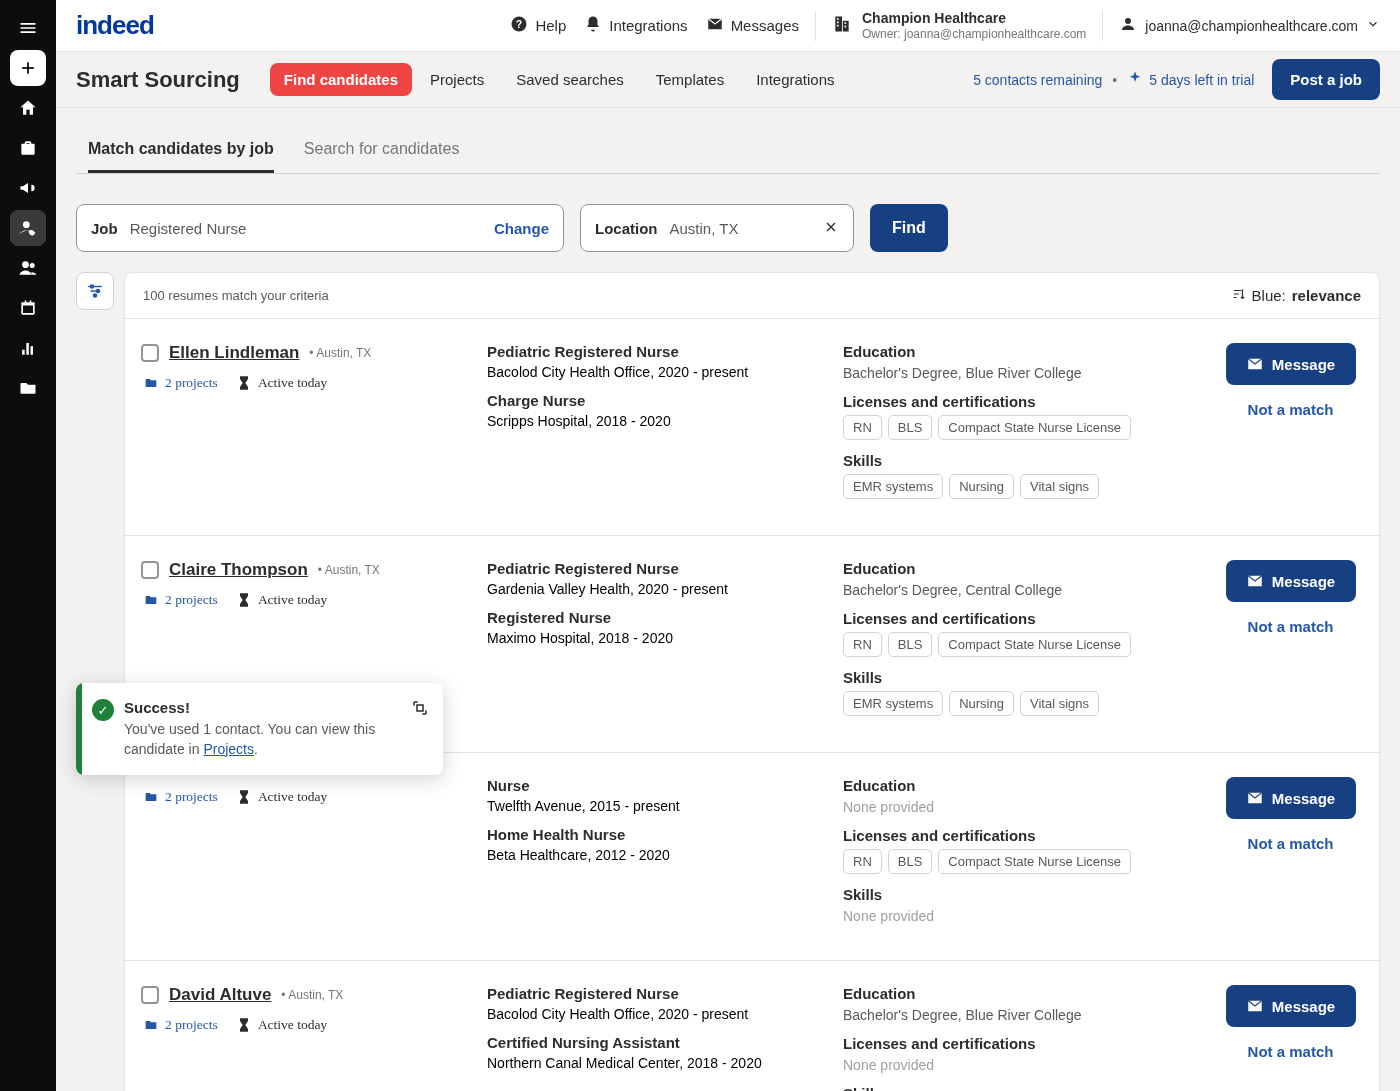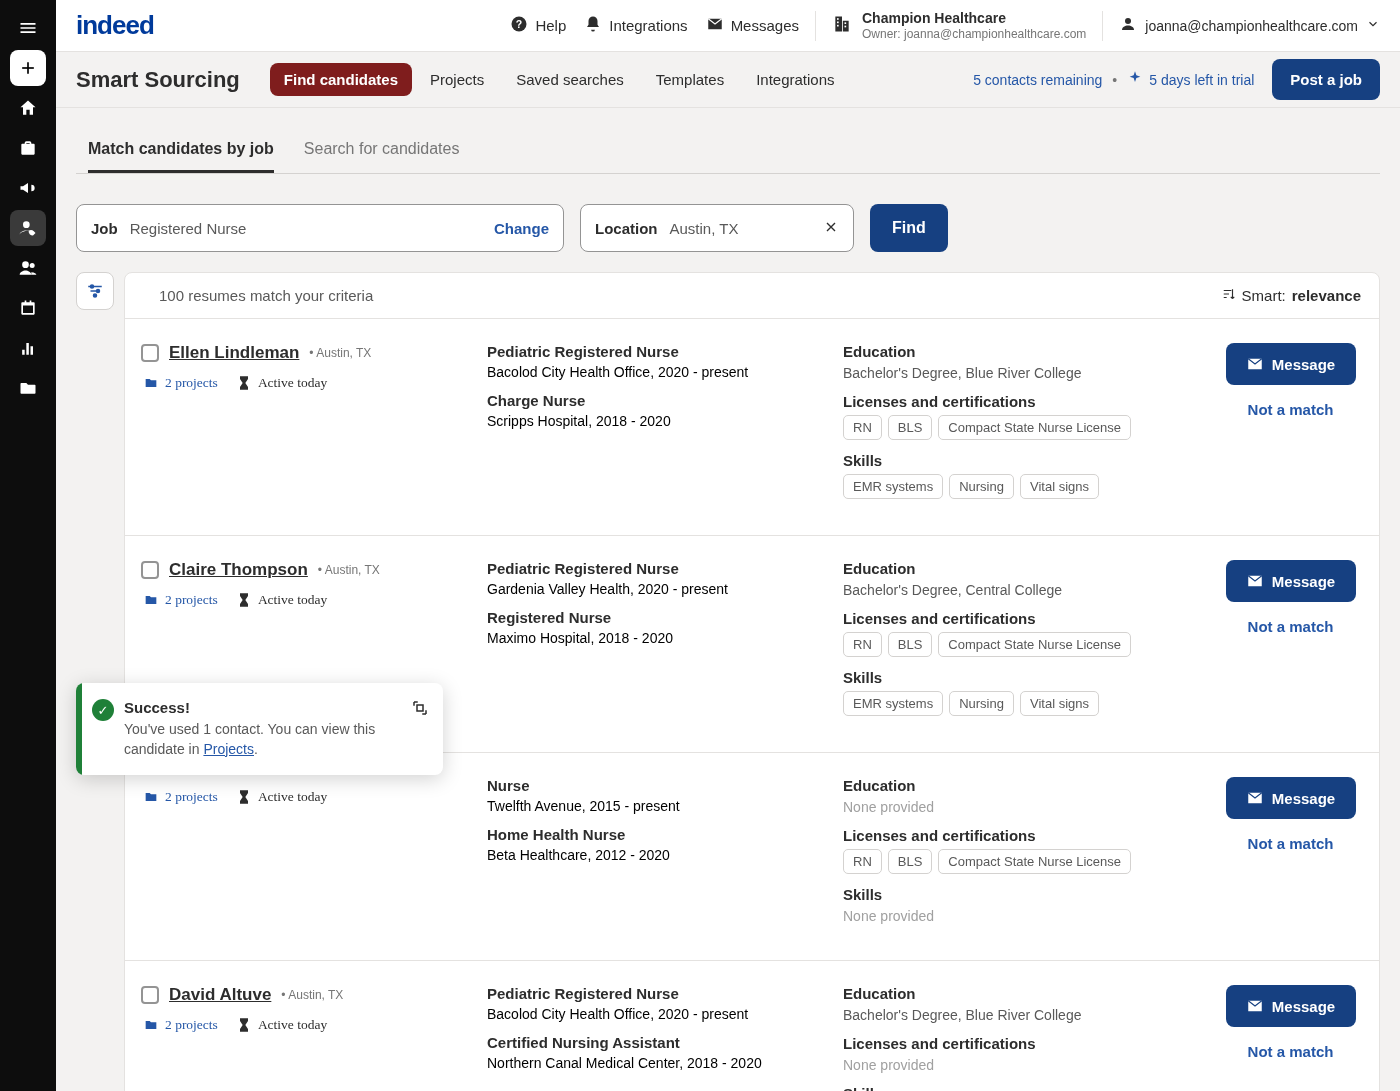--- a/index.html
+++ b/index.html
@@ -26,21 +26,21 @@
 .company-text { display: flex; flex-direction: column; line-height: 1.2; }
 .company-name { font-weight: 600; font-size: 14px; }
 .company-owner { font-size: 12px; color: #767676; }
 .user-block { display: flex; align-items: center; gap: 8px; cursor: pointer; }
 
 
 .navbar { height: 56px; background: #f3f2f1; display: flex; align-items: center; padding: 0 20px; border-bottom: 1px solid #e4e2e0; }
 .nav-title { font-size: 22px; font-weight: 700; margin-right: 30px; }
 .nav-tabs { display: flex; gap: 4px; }
 .nav-tab { padding: 8px 14px; border-radius: 8px; cursor: pointer; font-size: 15px; }
-.nav-tab.active { background: #7f1d1d; color: #fff; font-weight: 600; }
+.nav-tab.active { background: #ef4444; color: #fff; font-weight: 600; }
 .navbar-spacer { flex: 1; }
 .contacts-remaining { color: #2557a7; font-size: 14px; }
 .dot-sep { margin: 0 10px; color: #767676; }
 .days-left { display: flex; align-items: center; gap: 6px; color: #2557a7; }
 .btn-post { background: #164081; color: #fff; border: none; padding: 12px 18px; border-radius: 8px; font-weight: 700; font-size: 15px; margin-left: 18px; cursor: pointer; }
 
 
 .content { background: #f3f2f1; padding: 0 20px 20px; }
 
 
@@ -57,21 +57,21 @@
 .sb-value { color: #595959; font-size: 15px; flex: 1; }
 .sb-action { color: #2557a7; font-weight: 700; cursor: pointer; font-size: 15px; }
 .sb-clear { cursor: pointer; }
 .btn-find { background: #164081; color: #fff; border: none; padding: 0 22px; height: 48px; border-radius: 8px; font-weight: 700; font-size: 16px; cursor: pointer; }
 
 
 .results-wrap { display: flex; gap: 10px; }
 .filter-btn { width: 38px; height: 38px; background: #fff; border: 1px solid #d4d2d0; border-radius: 8px; display: flex; align-items: center; justify-content: center; cursor: pointer; color: #2557a7; flex-shrink: 0; }
 .results-panel { flex: 1; background: #fff; border: 1px solid #e4e2e0; border-radius: 8px; overflow: hidden; }
 .results-header { display: flex; align-items: center; padding: 14px 18px; border-bottom: 1px solid #e4e2e0; }
-.results-count { color: #595959; font-size: 15px; margin-left: 16px; }
+.results-count { color: #595959; font-size: 13px; }
 .results-sort { margin-left: auto; display: flex; align-items: center; gap: 6px; font-size: 15px; cursor: pointer; }
 .results-sort .sort-val { font-weight: 700; }
 
 .card { display: flex; padding: 24px 16px; border-bottom: 1px solid #e4e2e0; gap: 16px; }
 .card:last-child { border-bottom: none; }
 .col1 { width: 330px; }
 .col2 { width: 340px; }
 .col3 { flex: 1; }
 .col4 { width: 145px; display: flex; flex-direction: column; align-items: center; gap: 16px; }
 
@@ -277,21 +277,21 @@
             </svg>
         </div>
 
         <div class="results-panel">
           <div class="results-header">
             <span class="results-count">100 resumes match your criteria</span>
             <div class="results-sort">
               <span><svg width="14" height="14" viewBox="0 0 24 24" fill="none" stroke="currentColor" stroke-width="2">
                     <path d="M3 6h13M3 12h9M3 18h5M18 4v16m0 0l-3-3m3 3l3-3"></path>
                   </svg></span>
-              <span>Smart:</span>
+              <span>Blue:</span>
               <span class="sort-val">relevance</span>
             </div>
           </div>
 
           <div id="cards">
               <div class="card">
                 <div class="col1">
                   <div class="name-row">
       <div class="checkbox"></div>
       <span class="cand-name">Ellen Lindleman</span>

